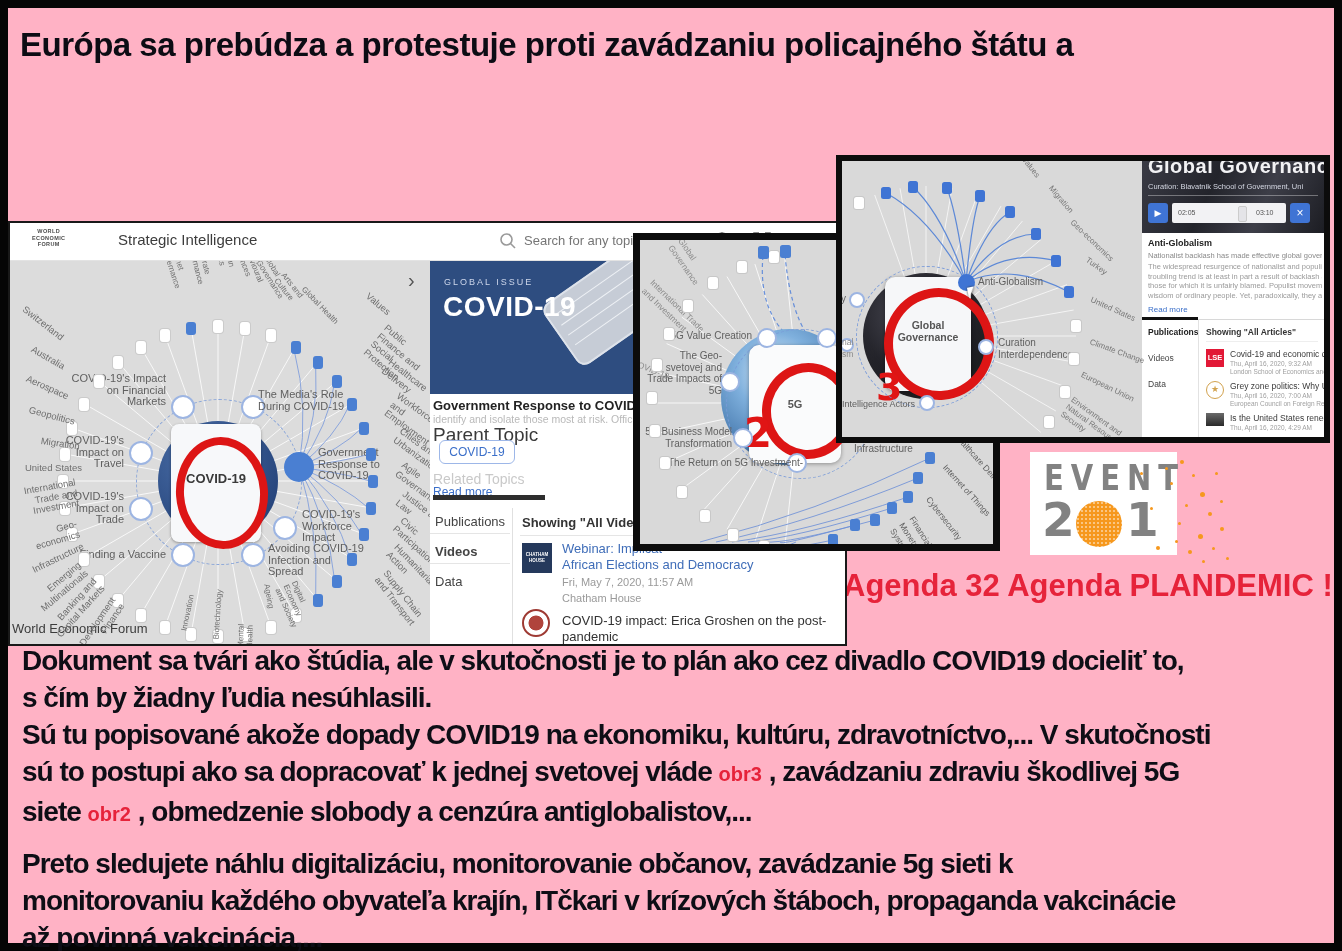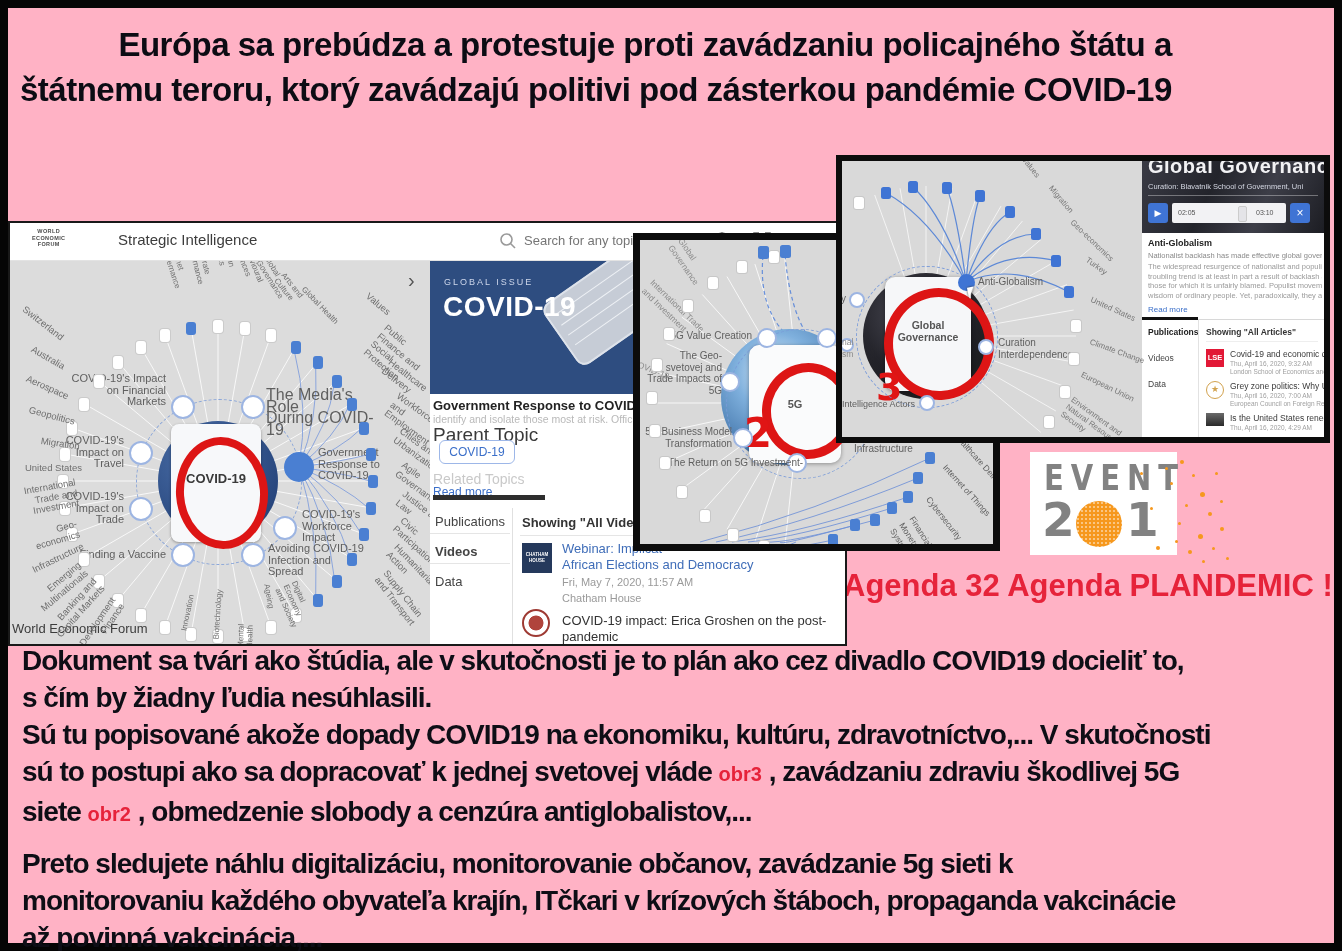--- a/index.html
+++ b/index.html
@@ -1,19 +1,19 @@
 <!DOCTYPE html>
 <html><head>
 <meta charset="utf-8">
 <style>
   html,body{margin:0;padding:0;background:#333;}
   .poster{position:relative;width:1342px;height:951px;background:#050505;font-family:"Liberation Sans",sans-serif;overflow:hidden;}
   .bg{position:absolute;left:8px;top:8px;width:1326px;height:935px;background:#ffb2c5;}
   .abs{position:absolute;}
-  .headline{position:absolute;left:20px;top:22px;font-size:33px;line-height:45px;font-weight:bold;color:#0c0c14;letter-spacing:-0.5px;white-space:nowrap;text-align:right;}
+  .headline{position:absolute;left:20px;top:22px;font-size:33px;line-height:45px;font-weight:bold;color:#0c0c14;letter-spacing:-0.5px;white-space:nowrap;}
   .sub{position:absolute;left:12px;top:119px;font-size:29px;font-weight:bold;color:#e6233a;letter-spacing:-1px;white-space:nowrap;}
   .bodytext{position:absolute;left:22px;top:642px;width:1308px;font-size:28px;line-height:37px;font-weight:bold;color:#0e0e16;letter-spacing:-1px;}
   .bodytext p{margin:0;white-space:pre-line;}
   .bodytext .gap{margin-top:12px;}
   .obr{color:#e6233a;font-size:20px;letter-spacing:0;}
   .agenda{position:absolute;left:843px;top:568px;font-size:31px;font-weight:bold;color:#e6233a;white-space:nowrap;}
   
   .shot{position:absolute;background:#fff;overflow:hidden;}
   #shot-wef{left:10px;top:208px;width:835px;height:421px;box-shadow:0 0 0 2px #191919;z-index:2;margin-top:15px;}
   #shot-5g{left:633px;top:233px;width:353px;height:304px;border:7px solid #0c0c0c;background:#d9d9d9;z-index:3;}
@@ -56,21 +56,20 @@
   .cursor{position:absolute;width:0;height:0;border-left:7px solid #fff;border-bottom:11px solid transparent;filter:drop-shadow(0 0 1px #333);transform:rotate(-12deg);}
 </style>
 </head>
 <body>
 
 <div class="poster">
   <div class="bg"></div>
 
   <div class="headline">
     <div>Európa sa prebúdza a protestuje proti zavádzaniu policajného štátu a</div>
-    <div>štátnemu teroru, ktorý zavádzajú politivi pod zásterkou pandémie COVID-19</div>
   </div>
 
   <div class="shot" id="shot-wef">
     <div class="hdr">
       <div class="wef-logo">WORLD
 ECONOMIC
 FORUM</div>
       <div class="app-title">Strategic Intelligence</div>
       <svg class="abs" style="left:489px;top:9px" width="18" height="18" viewBox="0 0 18 18">
           <circle cx="7.5" cy="7.5" r="5.5" fill="none" stroke="#9a9a9a" stroke-width="1.6"></circle>
@@ -151,21 +150,21 @@
       <div class="node" style="left:119px;top:180px"></div>
       <div class="node" style="left:274px;top:191px;width:30px;height:30px;background:#4a7fd2;border-color:#4a7fd2;"></div>
       <div class="node" style="left:119px;top:236px"></div>
       <div class="node" style="left:263px;top:255px"></div>
       <div class="node" style="left:161px;top:282px"></div>
       <div class="node" style="left:231px;top:282px"></div>
 
       <div class="ml" style="left:56px;top:112px;width:100px;text-align:right;font-size:11px">COVID-19's Impact
 on Financial
 Markets</div>
-      <div class="ml" style="left:256px;top:128px;width:110px;font-size:16px">The Media's Role
+      <div class="ml" style="left:248px;top:128px;width:110px;font-size:11px">The Media's Role
 During COVID-19</div>
       <div class="ml" style="left:24px;top:174px;width:90px;text-align:right;font-size:11px">COVID-19's
 Impact on
 Travel</div>
       <div class="ml" style="left:308px;top:186px;width:100px;font-size:11px">Government
 Response to
 COVID-19</div>
       <div class="ml" style="left:24px;top:230px;width:90px;text-align:right;font-size:11px">COVID-19's
 Impact on
 Trade</div>

